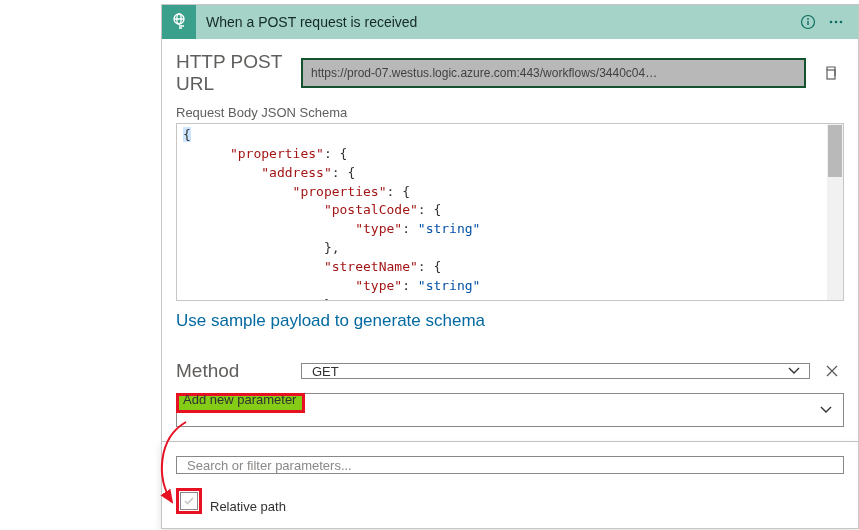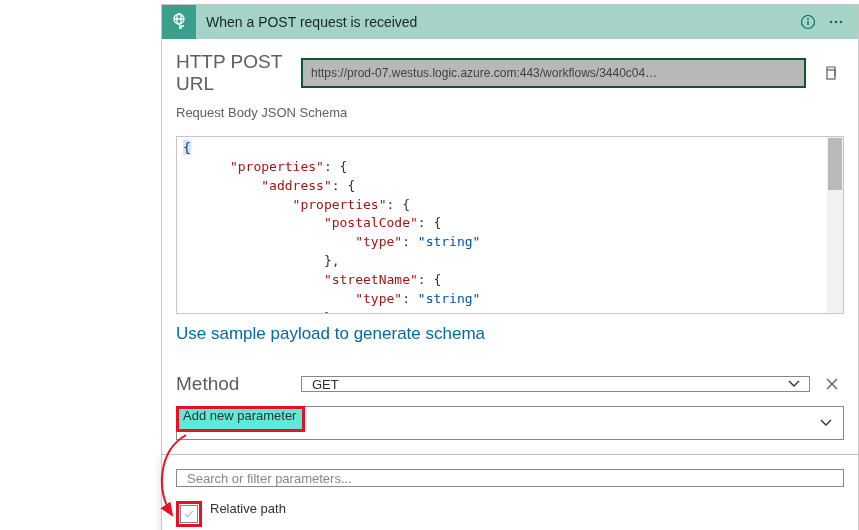--- a/index.html
+++ b/index.html
@@ -49,21 +49,21 @@
     color: #424242;
     font-size: 12px;
     overflow: hidden; white-space: nowrap;
   }
   .icon-btn {
     width: 28px; height: 28px;
     display: flex; align-items: center; justify-content: center;
     cursor: pointer;
     color: #605e5c;
   }
-  .section-label { color: #605e5c; margin-bottom: 16px; }
+  .section-label { color: #605e5c; margin-bottom: 3px; }
   .schema-box {
     border: 1px solid #c8c6c4;
     height: 178px;
     background: #fff;
     overflow: hidden;
     position: relative;
     margin-bottom: 10px;
   }
   .schema-pre {
     font-family: Consolas, Menlo, monospace;
@@ -96,47 +96,47 @@
   .param-row {
     height: 34px;
     border: 1px solid #8a8886;
     display: flex; align-items: center; justify-content: space-between;
     padding: 0 10px;
     cursor: pointer; background: #fff;
     position: relative;
   }
   .param-row .hl {
     position: absolute; left: -1px; top: -1px;
-    height: 26px;
+    height: 20px;
     border: 3px solid #e81123;
     padding: 0 6px 8px 4px;
     display: flex; align-items: center;
     pointer-events: none;
-    background: #5eead4;
+    background: #84cc16;
   }
   .dropdown-panel {
     border: 1px solid #c8c6c4;
     width: 698px;
     margin-left: 157px;
     background: #fff;
     padding: 14px;
     border-top: none;
     box-shadow: 0 3px 8px rgba(0,0,0,0.12);
     position: relative;
   }
   .search-input {
     width: 100%; height: 18px;
     border: 1px solid #8a8886;
     padding: 0 10px;
     font-size: 13px; color: #323130;
     font-family: inherit;
     outline: none;
   }
   .search-input::placeholder { color: #8a8886; }
-  .check-row { display: flex; align-items: flex-start; margin-top: 14px; gap: 8px; }
+  .check-row { display: flex; align-items: flex-end; margin-top: 14px; gap: 8px; }
   .checkbox {
     width: 18px; height: 18px;
     border: 1px solid #8a8886;
     background: #fff;
     display: flex; align-items: center; justify-content: center;
   }
   .checkbox svg { opacity: 0.35; }
   .check-hl {
     border: 3px solid #e81123;
     padding: 1px;

